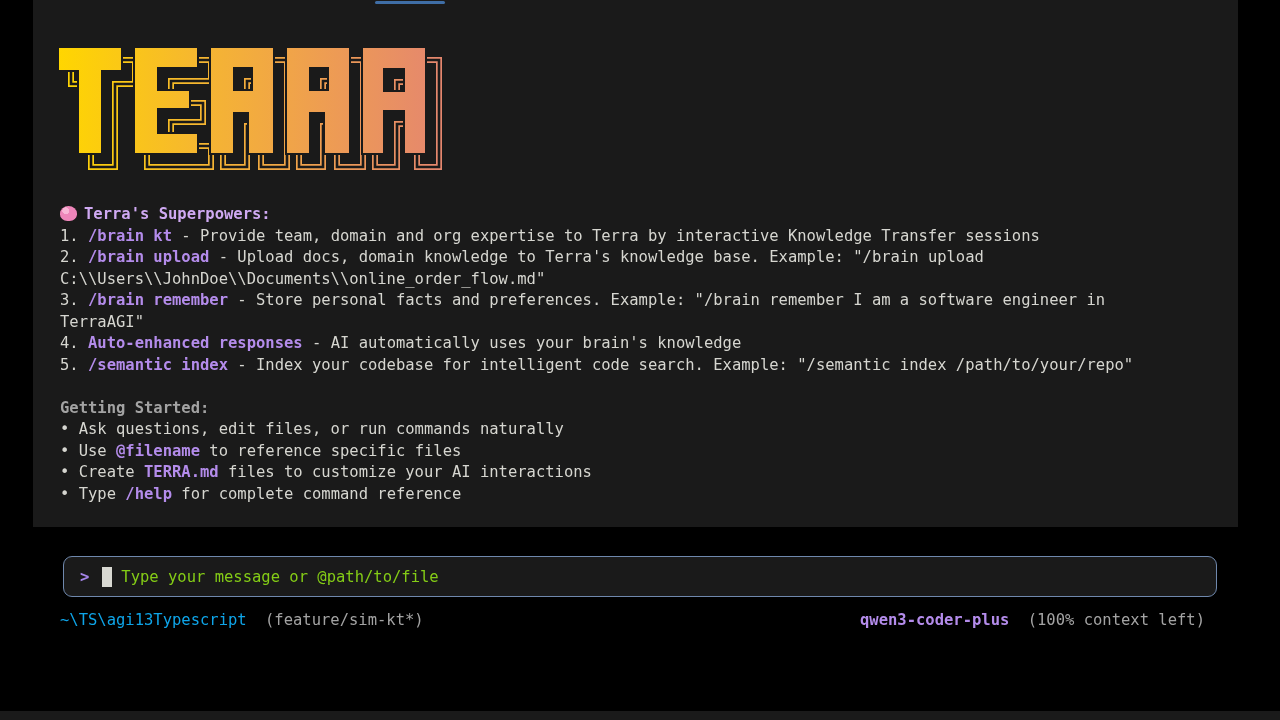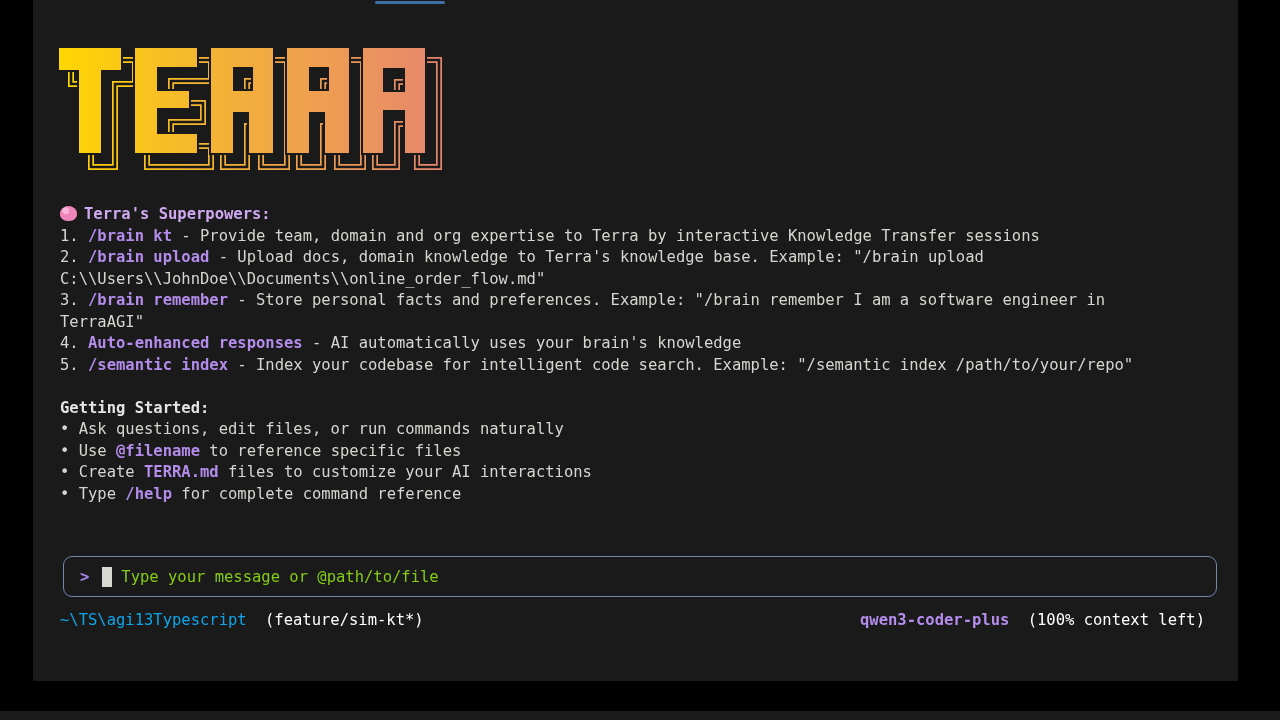--- a/index.html
+++ b/index.html
@@ -1,49 +1,49 @@
 <!DOCTYPE html>
 <html><head>
 <meta charset="utf-8">
 <title></title>
 <style>
   html,body{margin:0;padding:0;background:#000;}
   .stage{position:relative;width:1280px;height:720px;background:#000;overflow:hidden;
          font-family:"DejaVu Sans Mono","Liberation Mono",monospace;}
-  .terminal{position:absolute;left:33px;top:0;width:1205px;height:681px;background:#1a1a1a;}
+  .terminal{position:absolute;left:33px;top:0;width:1205px;height:527px;background:#1a1a1a;}
   .bottom-strip{position:absolute;left:0;top:711px;width:1280px;height:9px;background:#1a1a1a;}
   .tab-indicator{position:absolute;left:342px;top:1px;width:70px;height:3px;background:#3f6ea6;border-radius:2px;}
   .logo-wrap{position:absolute;left:25px;top:47px;width:400px;height:126px;}
   .logo-shadow{fill:none;stroke:url(#lg);stroke-width:6;}
   .logo-shadow-cut{fill:none;stroke:#1a1a1a;stroke-width:2.6;}
   .logo-solid{fill:url(#lg);stroke:#1a1a1a;stroke-width:2;}
   .output{position:absolute;left:27px;top:204px;width:1160px;
           font-size:15.5px;line-height:21.5px;white-space:pre;}
   .tline{height:21.5px;}
   .txt{color:#d6d6d0;}
   .cmd{color:#b48ceb;font-weight:bold;margin-top:6px;}
   .h1{color:#cfa9f2;font-weight:bold;}
-  .h2{color:#e5e5e5;font-weight:bold;}
+  .h2{color:#a3a3a3;font-weight:bold;}
   .brain{display:inline-block;width:17px;height:15px;margin-right:7px;vertical-align:-2px;
          border-radius:55% 55% 48% 48%;
          background:radial-gradient(circle at 34% 32%, #f8b6d6 0 22%, #ee86ba 23% 78%, #db6ea6 79% 100%);}
   .input-box{position:absolute;left:30px;top:556px;width:1136px;height:39px;
              border:1.5px solid #6f88ad;border-radius:9px;background:#1a1a1a;
              display:flex;align-items:center;padding-left:16px;box-sizing:content-box;}
   .prompt{color:#a585e8;font-weight:bold;font-size:15.5px;}
   .cursor{display:inline-block;width:10px;height:20px;background:#d8d8d2;margin:0 9px 0 13px;}
   .placeholder{color:#84cc16;font-size:15.5px;}
   .status{position:absolute;left:0;top:611px;width:100%;height:22px;font-size:15.5px;}
   .s-left{position:absolute;left:27px;}
   .s-mid{position:absolute;left:492px;}
   .s-right{position:absolute;right:33px;}
   .path-blue{color:#0ea5e9;}
   .alert-red{color:#e5606b;}
   .model-purple{color:#b48ceb;font-weight:bold;text-align:center;}
-  .muted{color:#ffffff;margin-top:44px;}
+  .muted{color:#a3a3a3;margin-top:44px;}
   .sp{margin-left:9px;}
 </style>
 </head>
 <body>
 
 <div class="stage">
   <div class="terminal">
 
     <div class="tab-indicator"></div>
 

